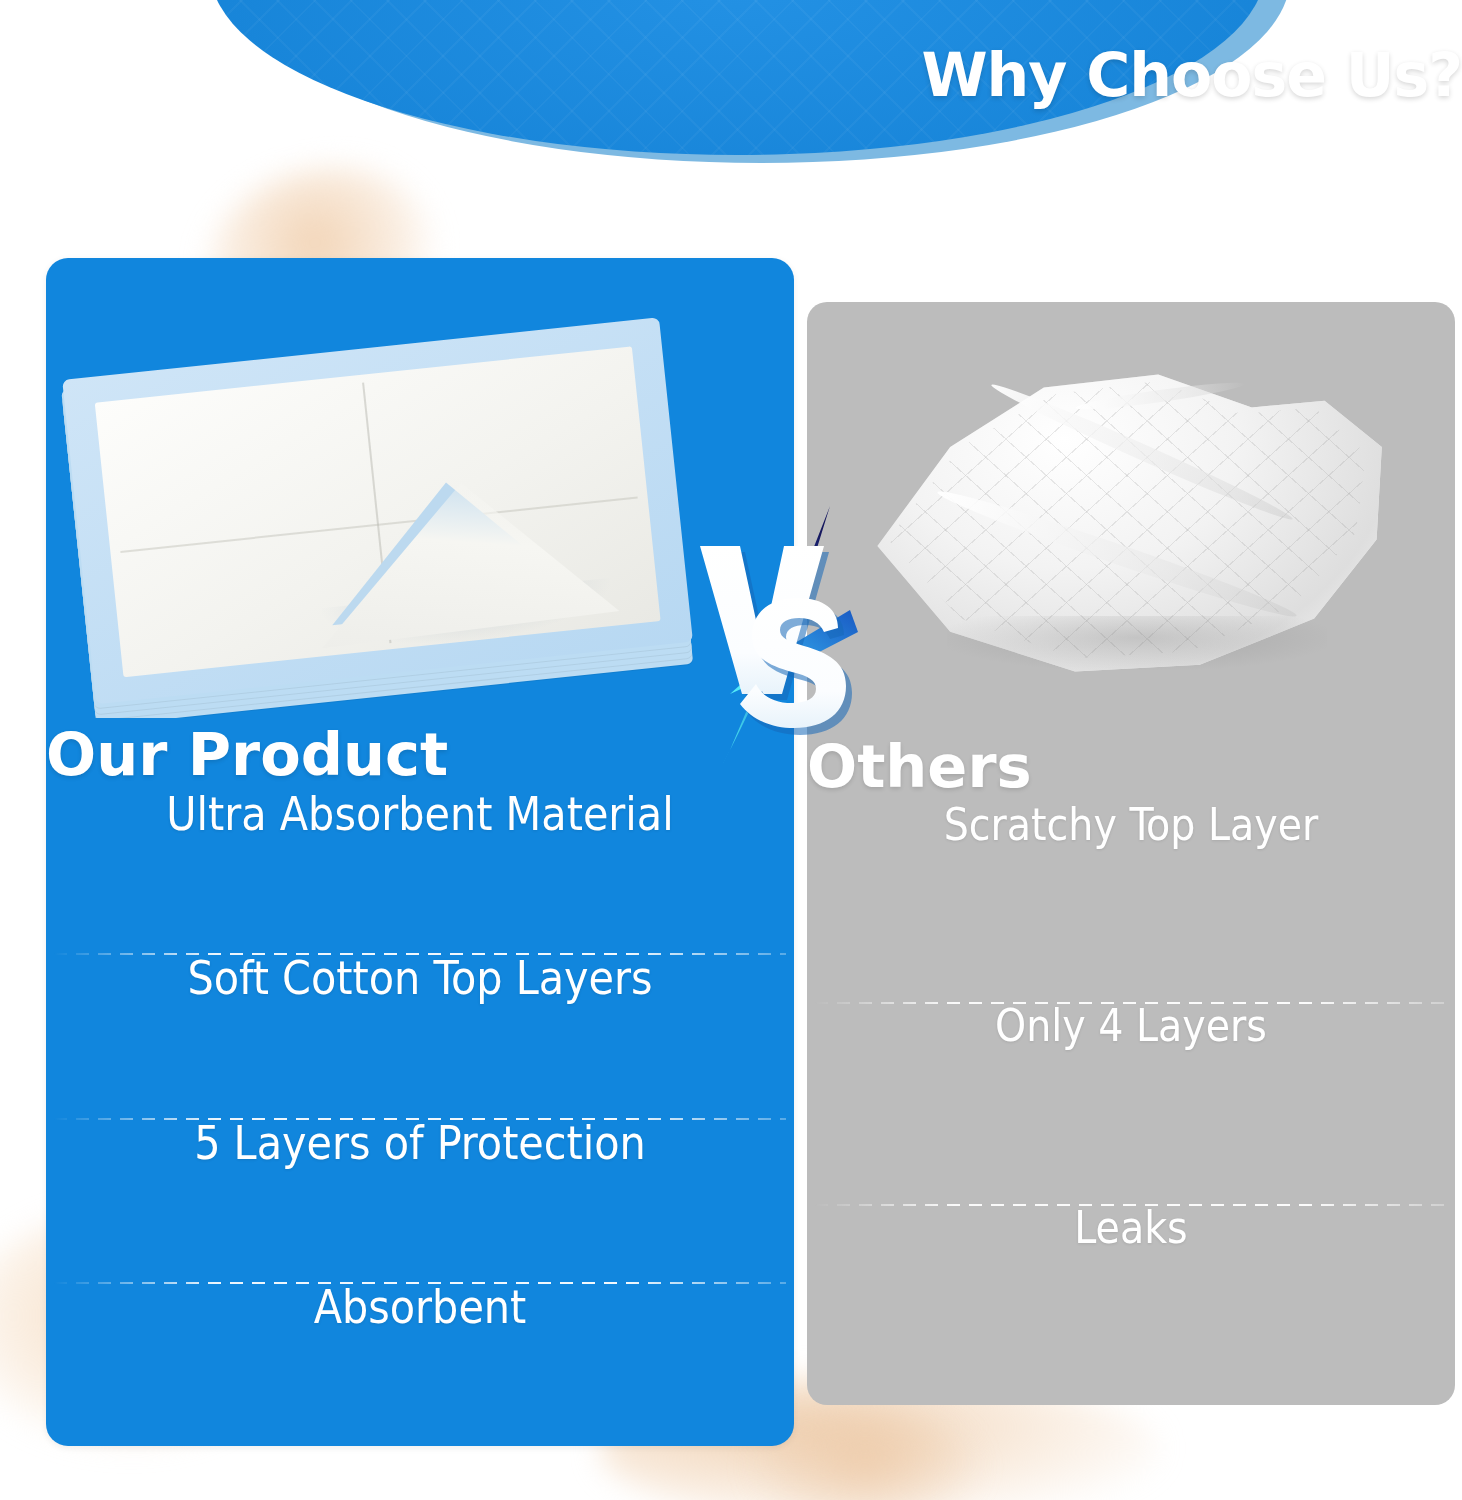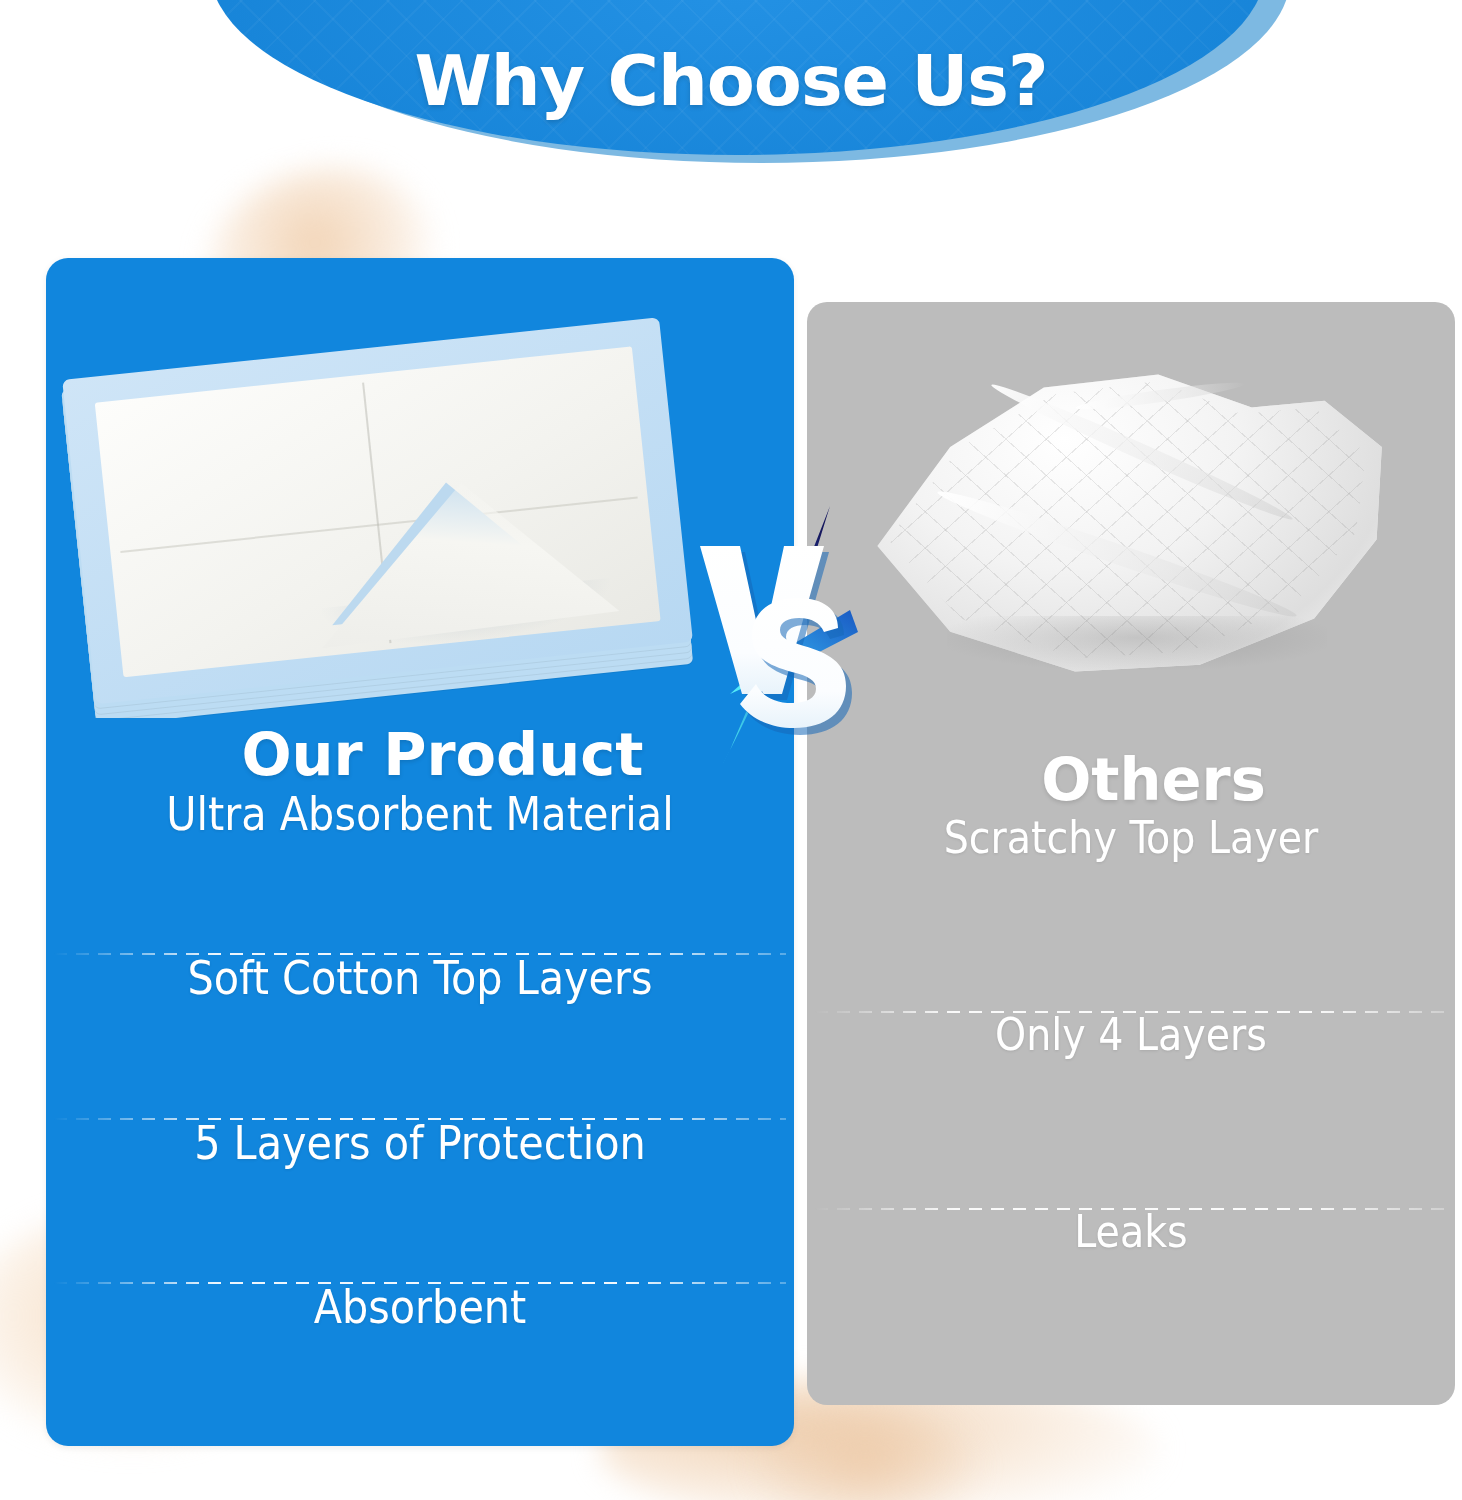--- a/index.html
+++ b/index.html
@@ -72,23 +72,23 @@
     background: #1a86d8;
     background-image:
       repeating-linear-gradient(45deg, rgba(255,255,255,0.035) 0 2px, rgba(255,255,255,0) 2px 26px),
       repeating-linear-gradient(-45deg, rgba(255,255,255,0.035) 0 2px, rgba(255,255,255,0) 2px 26px),
       radial-gradient(ellipse at 50% 55%, #2391e4 0%, #1380d4 100%);
   }
   .banner-title {
     position: absolute;
     left: 0; top: 40px;
     width: 1462px;
-    text-align: center;
+    text-align: right;
     font-family: "DejaVu Sans", sans-serif;
-    font-size: 70px;
+    font-size: 60px;
     font-weight: bold;
     letter-spacing: -1px;
     color: #ffffff;
     text-shadow: 0 2px 5px rgba(0,0,0,0.16);
     z-index: 5;
     white-space: nowrap;
   }
 
   
   .panel {
@@ -226,27 +226,25 @@
     width: 380px; height: 54px;
     background: radial-gradient(ellipse at 50% 40%, rgba(120,120,120,0.30) 0%, rgba(120,120,120,0) 75%);
   }
 
   
   .panel-heading {
     font-family: "DejaVu Sans", sans-serif;
     font-weight: bold;
     font-size: 59px;
     color: #ffffff;
-    text-align: center;
     text-shadow: 0 2px 4px rgba(0,0,0,0.13);
     white-space: nowrap;
-    padding-left: 45px;
   }
   .heading-ours   { margin-top: 2px; }
-  .heading-others { margin-top: 13px; }
+  .heading-others { margin-top: 0px; }
 
   
   .rows {
     flex: 1;
     display: flex;
     flex-direction: column;
   }
   .row {
     flex: 1;
     display: flex;

